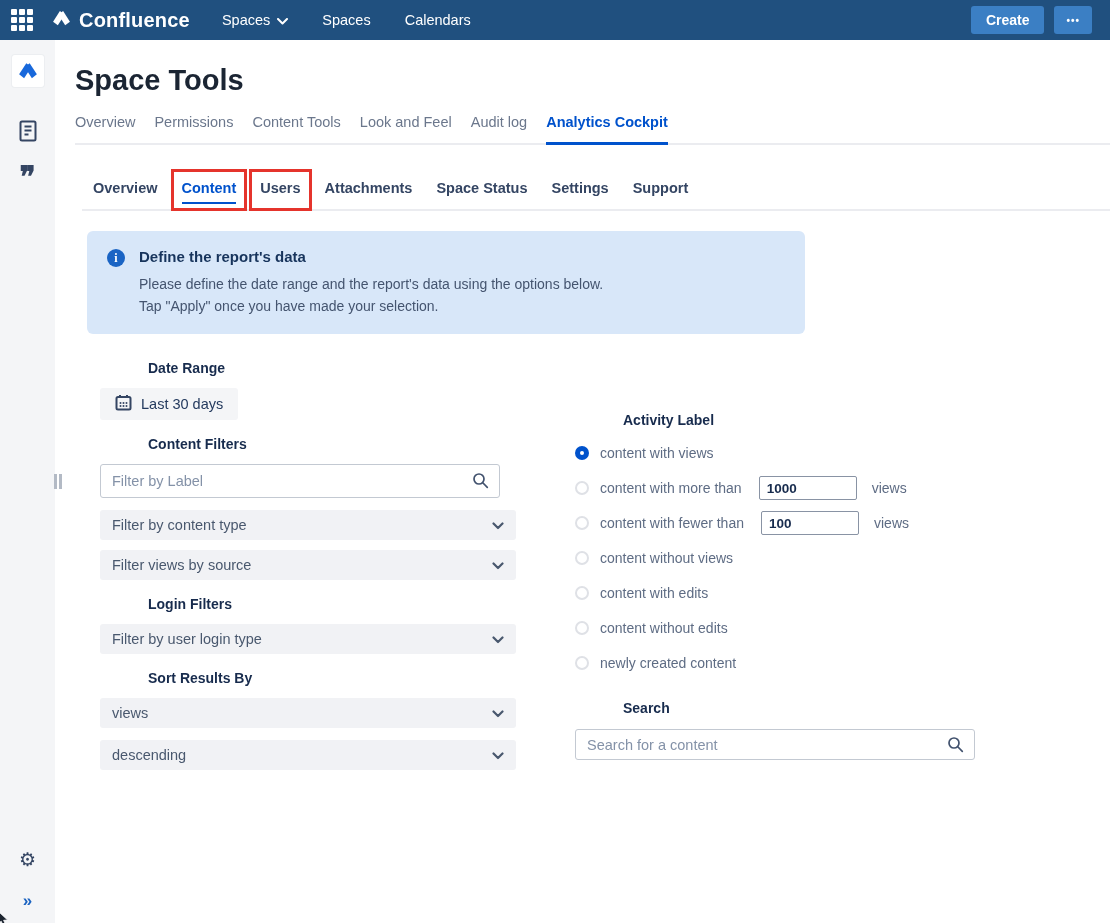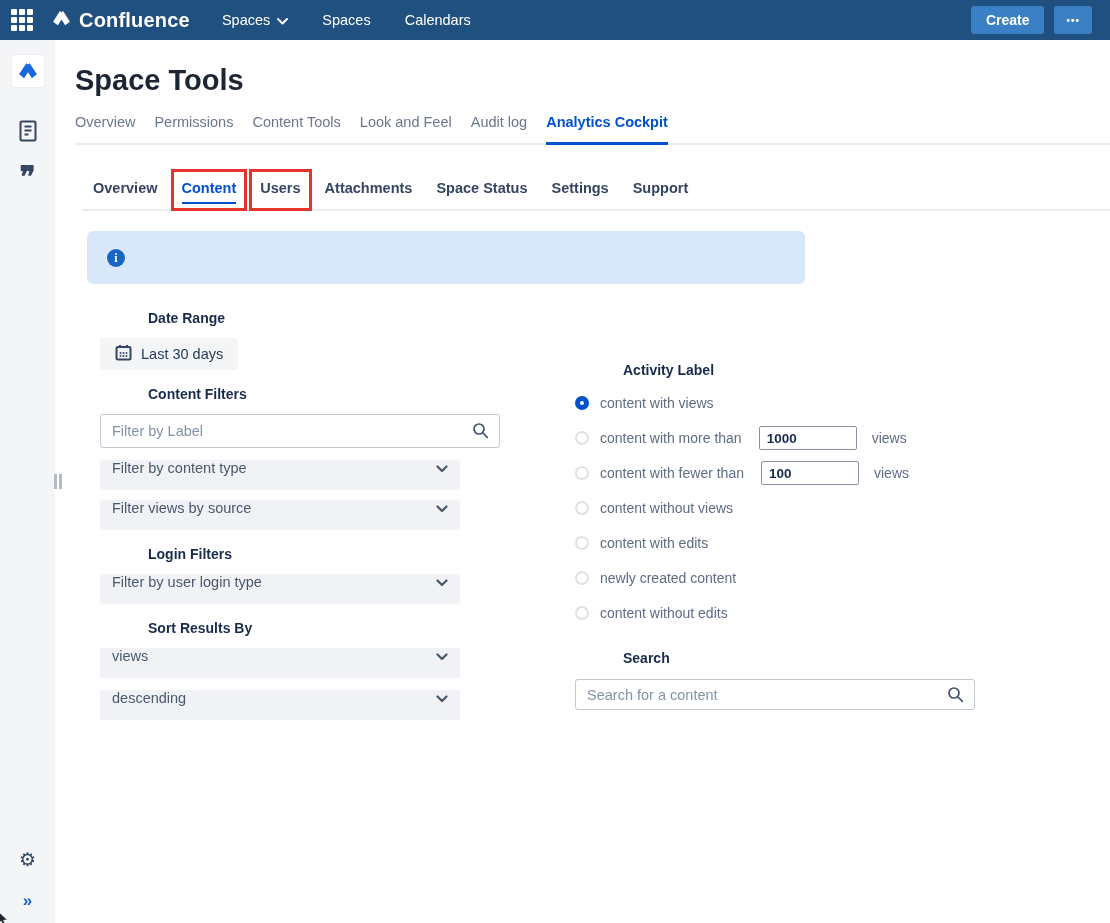--- a/index.html
+++ b/index.html
@@ -70,22 +70,22 @@
   .group-h { font-size:14px; font-weight:700; color:#172b4d;padding-left:48px; }
   .mt-lg { margin-top:16px; }
   .date-btn { display:inline-flex; align-items:center; gap:9px; margin-top:12px; background:#f4f5f7;
               border:none; border-radius:3px; height:32px; padding:0 15px; font-family:inherit;
               font-size:14.5px; color:#243a5e; cursor:pointer; }
   .text-field { position:relative; width:400px; margin-top:12px; }
   .text-field input { width:100%; height:34px; border:1px solid #c3c9d2; border-radius:3px;
                       padding:0 36px 0 11px; font-family:inherit; font-size:14.5px; color:#172b4d; }
   .text-field input::placeholder { color:#8492a8; }
   .text-field .mag { position:absolute; right:11px; top:8px; }
-  .dropdown { width:360px; height:30px; margin-top:12px; background:#f1f2f5; border-radius:3px;
-              display:flex; align-items:flex-start; justify-content:space-between; padding:0 12px;
+  .dropdown { width:416px; height:30px; margin-top:12px; background:#f1f2f5; border-radius:3px;
+              display:flex; align-items:center; justify-content:space-between; padding:8px 12px;
               font-size:14.5px; color:#49586e; cursor:pointer; }
   .dropdown.gap { margin-top:10px; }
 
   
   .radio-list { margin-top:18px; }
   .radio-row { display:flex; align-items:center; gap:11px; margin-bottom:21px; height:14px; }
   .radio { flex:0 0 auto; width:14px; height:14px; border-radius:50%; border:2px solid #dfe1e6; background:#fff; cursor:pointer; }
   .radio.sel { border:none; background:#0052cc; position:relative; }
   .radio.sel::after { content:""; position:absolute; left:5px; top:5px; width:4px; height:4px; border-radius:50%; background:#fff; }
   .radio-lbl { font-size:14px; color:#5e6c84; white-space:nowrap; }
@@ -205,20 +205,27 @@
       <span class="subtab">
         <span class="subtab-lbl">Settings</span>
       </span>
       <span class="subtab">
         <span class="subtab-lbl">Support</span>
       </span>
     </nav>
 
     <section class="banner">
       <span class="info-circle">i</span>
+      <div>
+        <div class="banner-title">Define the report's data</div>
+        <div class="banner-text">
+          <div>Please define the date range and the report's data using the options below.</div>
+          <div>Tap "Apply" once you have made your selection.</div>
+        </div>
+      </div>
     </section>
 
     <div class="form-grid">
 
       <div class="col-left">
         <div class="group-h">Date Range</div>
         <button class="date-btn">
           <span>
             <svg width="17" height="17" viewBox="0 0 17 17">
               <rect x="1.5" y="3" width="14" height="12.5" rx="1.5" fill="none" stroke="#344563" stroke-width="2"></rect>
@@ -319,26 +326,26 @@
             <span class="radio-lbl">content without views</span>
           </div>
 
           <div class="radio-row">
             <span class="radio"></span>
             <span class="radio-lbl">content with edits</span>
           </div>
 
           <div class="radio-row">
             <span class="radio"></span>
+            <span class="radio-lbl">content without edits</span>
+          </div>
+
+          <div class="radio-row">
+            <span class="radio"></span>
             <span class="radio-lbl">newly created content</span>
-          </div>
-
-          <div class="radio-row">
-            <span class="radio"></span>
-            <span class="radio-lbl">content without edits</span>
           </div>
         </div>
 
         <div class="group-h search-h">Search</div>
         <div class="text-field search-field">
           <input type="text" placeholder="Search for a content" style="">
           <span class="mag">
             <svg width="17" height="17" viewBox="0 0 17 17">
               <circle cx="7" cy="7" r="5" fill="none" stroke="#42526e" stroke-width="1.7"></circle>
               <line x1="11" y1="11" x2="15.3" y2="15.3" stroke="#42526e" stroke-width="1.7" stroke-linecap="round"></line>

